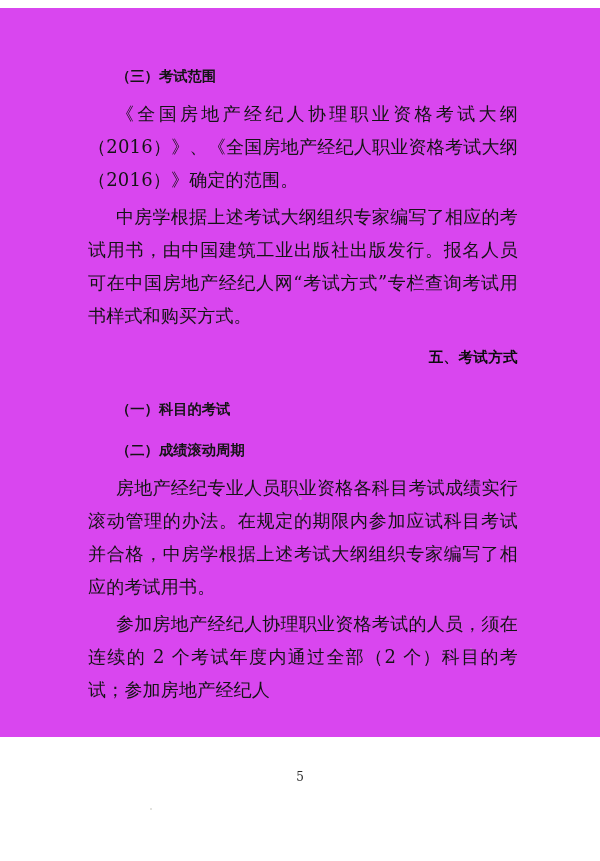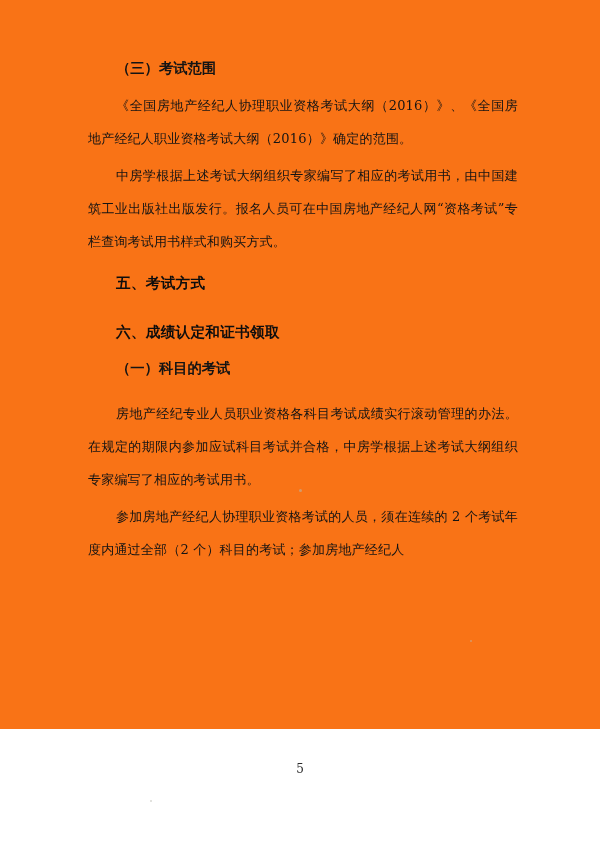--- a/index.html
+++ b/index.html
@@ -10,49 +10,51 @@
   body {
     width: 600px;
     height: 861px;
     overflow: hidden;
     font-family: "DejaVu Serif", "Liberation Serif", serif;
   }
   .page {
     position: relative;
     width: 600px;
     height: 729px;
-    background: #f97316;
+    background: #d946ef;
     box-sizing: border-box;
+    margin-top: 8px;
   }
   .content {
     position: absolute;
     left: 88px;
     top: 52px;
     width: 430px;
   }
   .para {
-    font-size: 13px;
+    font-size: 18px;
     line-height: 33px;
     color: #141414;
     text-align: justify;
     margin: 0 0 0 0;
     letter-spacing: 0.2px;
     font-family: "DejaVu Serif", "Liberation Serif", serif;
   }
   .indent2 {
     text-indent: 28px;
   }
   .heading {
     font-size: 14.6px;
     line-height: 33px;
     color: #0d0d0d;
     font-weight: bold;
     text-indent: 28px;
     margin: 0;
     letter-spacing: 0.3px;
+    text-align: right;
   }
   .subheading {
     font-size: 14.3px;
     line-height: 33px;
     color: #141414;
     font-weight: bold;
     text-indent: 28px;
     margin: 0;
   }
   .gap-s { height: 4px; }
@@ -82,31 +84,31 @@
   <div class="speck" style="left:299px; top:489px; width:3px; height:3px;"></div>
   <div class="speck" style="left:150px; top:800px; width:2px; height:2px;"></div>
   <div class="speck" style="left:470px; top:640px; width:2px; height:2px;"></div>
 
   <div class="content">
 
     <p class="subheading">（三）考试范围</p>
     <div class="gap-s"></div>
     <p class="para indent2">《全国房地产经纪人协理职业资格考试大纲（2016）》、《全国房地产经纪人职业资格考试大纲（2016）》确定的范围。</p>
     <div class="gap-s"></div>
-    <p class="para indent2">中房学根据上述考试大纲组织专家编写了相应的考试用书，由中国建筑工业出版社出版发行。报名人员可在中国房地产经纪人网“资格考试”专栏查询考试用书样式和购买方式。</p>
+    <p class="para indent2">中房学根据上述考试大纲组织专家编写了相应的考试用书，由中国建筑工业出版社出版发行。报名人员可在中国房地产经纪人网“考试方式”专栏查询考试用书样式和购买方式。</p>
     <div class="gap-m"></div>
     <p class="heading">五、考试方式</p>
     <div class="gap-s"></div>
     <div class="gap-s"></div>
     <div class="gap-m"></div>
-    <p class="heading">六、成绩认定和证书领取</p>
     <div class="gap-s"></div>
     <p class="subheading">（一）科目的考试</p>
     <div class="gap-s"></div>
     <div class="gap-s"></div>
+    <p class="subheading">（二）成绩滚动周期</p>
     <div class="gap-s"></div>
     <p class="para indent2">房地产经纪专业人员职业资格各科目考试成绩实行滚动管理的办法。在规定的期限内参加应试科目考试并合格，中房学根据上述考试大纲组织专家编写了相应的考试用书。</p>
     <div class="gap-s"></div>
     <p class="para indent2">参加房地产经纪人协理职业资格考试的人员，须在连续的 2 个考试年度内通过全部（2 个）科目的考试；参加房地产经纪人</p>
 
   </div>
 
   <div class="pagenum">5</div>
 
 </div>

